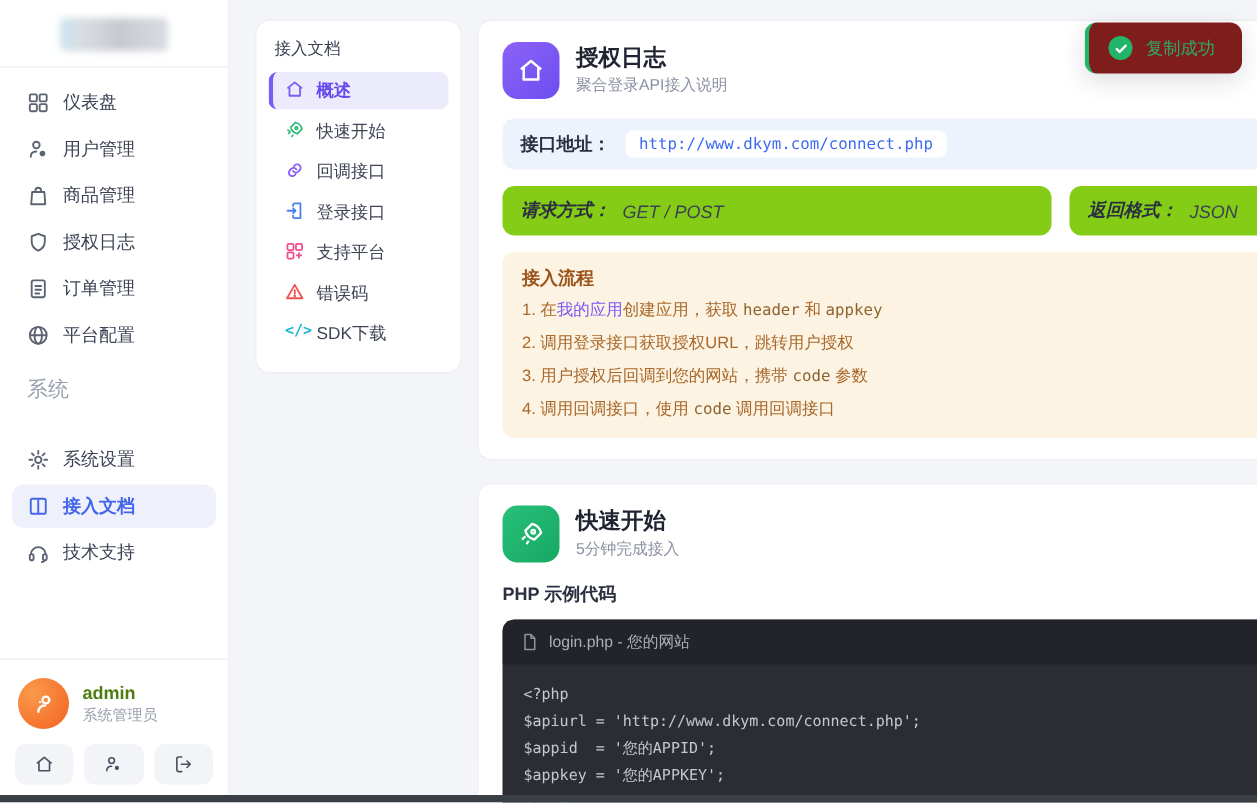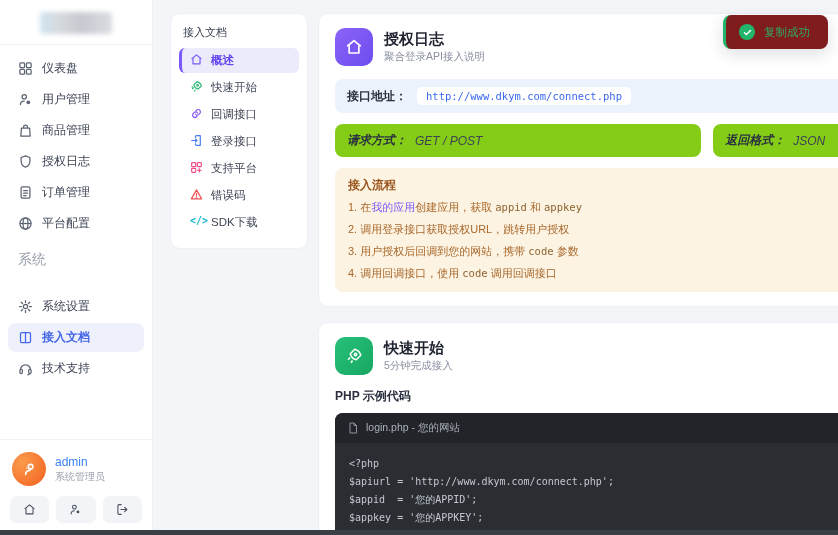--- a/index.html
+++ b/index.html
@@ -36,21 +36,21 @@
   .side-item.active { background:#eef1fc; color:#4365e8; font-weight:bold; }
   .side-item.active .ic { color:#4365e8; }
   .side-section { font-size:14px; color:#9aa0ad; margin:12px 18px 22px; }
   .side-bottom { margin-top:auto; border-top:1px solid #f0f1f4; padding:10px 10px 12px; }
   .user-row { display:flex; align-items:center; gap:9px; padding:2px 2px 10px; }
   .avatar {
     width:34px; height:34px; border-radius:50%;
     background:radial-gradient(circle at 30% 30%, #fb9a4b, #f2611f);
     display:flex; align-items:center; justify-content:center; color:#fff; flex:none;
   }
-  .user-name { font-size:12px; font-weight:normal; color:#3b82f6; line-height:1.25; }
+  .user-name { font-size:12px; font-weight:bold; color:#4d7c0f; line-height:1.25; }
   .user-role { font-size:10px; color:#9aa0ad; }
   .quick-btns { display:flex; gap:7px; }
   .qbtn {
     flex:1; height:27px; background:#f2f4f7; border:none; border-radius:7px;
     display:flex; align-items:center; justify-content:center; color:#49505f; cursor:pointer;
   }
 
   
   .main { flex:1; display:flex; padding:13px 40px 0 17px; gap:10px; position:relative; }
   .doc-nav {
@@ -384,21 +384,21 @@
           <span class="info-val">GET / POST</span>
         </div>
         <div class="info-box">
           <span class="row-label">返回格式：</span>
           <span class="info-val">JSON</span>
         </div>
       </div>
 
       <div class="flow-box">
         <div class="flow-title">接入流程</div>
-        <div class="flow-step"><span>1. </span><span>在</span><span class="flow-link">我的应用</span><span>创建应用，获取 </span><span class="flow-code">appid</span><span> 和 </span><span class="flow-code">appkey</span></div>
+        <div class="flow-step"><span>1. </span><span>在</span><span class="flow-link">我的应用</span><span>创建应用，获取 </span><span class="flow-code">header</span><span> 和 </span><span class="flow-code">appkey</span></div>
         <div class="flow-step"><span>2. </span><span>调用登录接口获取授权URL，跳转用户授权</span></div>
         <div class="flow-step"><span>3. </span><span>用户授权后回调到您的网站，携带 </span><span class="flow-code">code</span><span> 参数</span></div>
         <div class="flow-step"><span>4. </span><span>调用回调接口，使用 </span><span class="flow-code">code</span><span> 调用回调接口</span></div>
       </div>
     </div>
 
     <div class="card">
       <div class="card-head">
         <div class="card-badge badge-green">
           <span>

